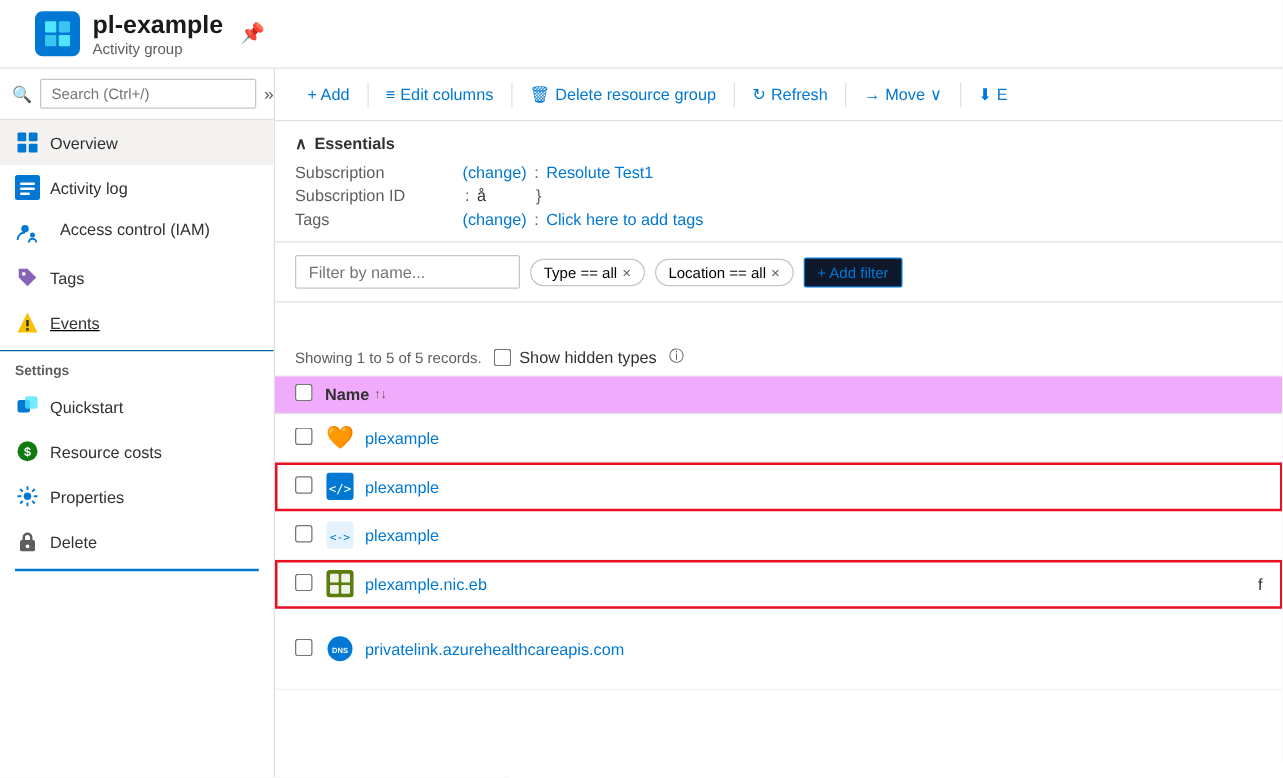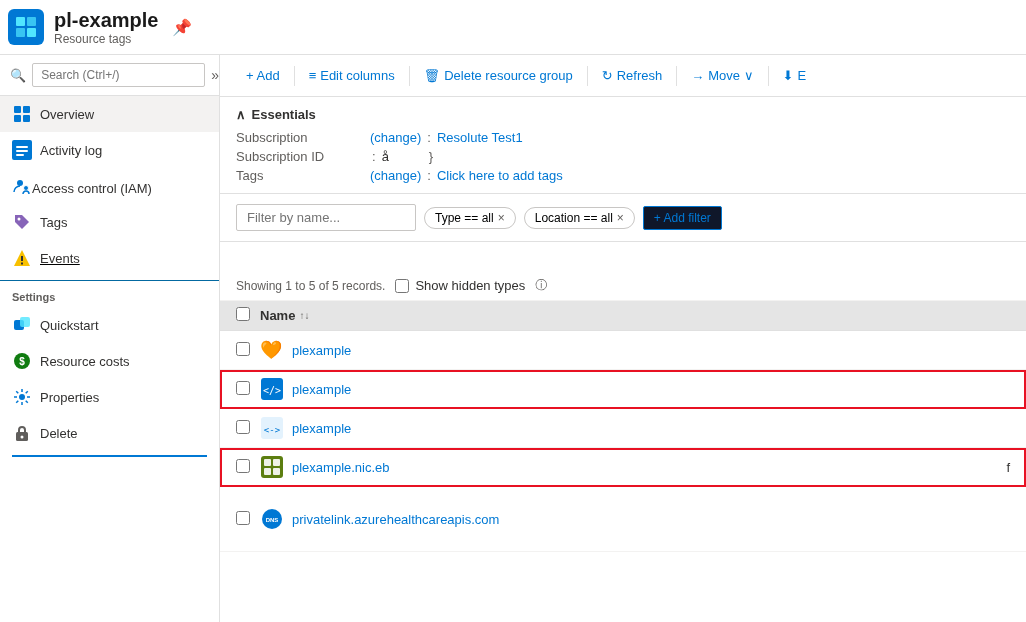--- a/index.html
+++ b/index.html
@@ -1,32 +1,32 @@
 <!DOCTYPE html>
 <html><head>
   <meta charset="utf-8">
   <style>
     * { box-sizing: border-box; margin: 0; padding: 0; }
     body { font-family: 'Segoe UI', Arial, sans-serif; font-size: 13px; background: #f3f2f1; display: flex; flex-direction: column; height: 622px; overflow: hidden; }
   </style>
 </head>
 <body>
 
-<div style="background:#fff; border-bottom:1px solid #e0e0e0; padding:8px 8px; display:flex; align-items:center; gap:10px;">
+<div style="background:#fff; border-bottom:1px solid #e0e0e0; padding:8px 28px; display:flex; align-items:center; gap:10px;">
   <div style="width:36px;height:36px;background:#0078d4;border-radius:6px;display:flex;align-items:center;justify-content:center;">
     <svg width="22" height="22" viewBox="0 0 22 22" fill="none">
       <rect x="1" y="1" width="9" height="9" rx="1" fill="#50e6ff"></rect>
       <rect x="12" y="1" width="9" height="9" rx="1" fill="#50e6ff" opacity="0.7"></rect>
       <rect x="1" y="12" width="9" height="9" rx="1" fill="#50e6ff" opacity="0.7"></rect>
       <rect x="12" y="12" width="9" height="9" rx="1" fill="#50e6ff"></rect>
     </svg>
   </div>
   <div>
     <div style="font-size:20px;font-weight:600;color:#1a1a1a;line-height:1.2;">pl-example</div>
-    <div style="font-size:12px;color:#605e5c;">Resource tags</div>
+    <div style="font-size:12px;color:#605e5c;">Activity group</div>
   </div>
   <span style="color:#605e5c;font-size:16px;cursor:pointer;margin-left:4px;">📌</span>
 </div>
 
 <div style="display:flex;flex:1;overflow:hidden;">
 
   <div style="width:220px;background:#fff;border-right:1px solid #e0e0e0;display:flex;flex-direction:column;overflow-y:auto;flex-shrink:0;">
 
     <div style="padding:8px 10px;border-bottom:1px solid #e0e0e0;display:flex;align-items:center;gap:6px;">
       <span style="color:#605e5c;font-size:13px;">🔍</span>
@@ -50,21 +50,21 @@
       <span style="width:20px;height:20px;display:flex;align-items:center;justify-content:center;background:#0078d4;border-radius:2px;">
         <svg width="14" height="14" viewBox="0 0 14 14" fill="none">
           <rect x="1" y="3" width="12" height="2" rx="1" fill="#fff"></rect>
           <rect x="1" y="7" width="12" height="2" rx="1" fill="#fff"></rect>
           <rect x="1" y="11" width="8" height="2" rx="1" fill="#fff"></rect>
         </svg>
       </span>
       <span style="font-size:13px;color:#323130;">Activity log</span>
     </div>
 
-    <div style="display:flex;align-items:flex-end;gap:0;padding:8px 12px;cursor:pointer;">
+    <div style="display:flex;align-items:flex-start;gap:16px;padding:8px 12px;cursor:pointer;">
       <span style="width:20px;height:20px;display:flex;align-items:center;justify-content:center;">
         <svg width="18" height="18" viewBox="0 0 18 18" fill="none">
           <circle cx="7" cy="6" r="3" fill="#0078d4"></circle>
           <path d="M1 15c0-3.3 2.7-6 6-6" stroke="#0078d4" stroke-width="1.5"></path>
           <circle cx="13" cy="11" r="2.5" fill="#0078d4" stroke="#fff" stroke-width="1"></circle>
           <path d="M10 17c0-1.7 1.3-3 3-3s3 1.3 3 3" stroke="#0078d4" stroke-width="1.5"></path>
         </svg>
       </span>
       <span style="font-size:13px;color:#323130;">Access control (IAM)</span>
     </div>
@@ -212,21 +212,21 @@
       <span>Showing 1 to 5 of 5 records.</span>
       <label style="display:flex;align-items:center;gap:6px;font-size:13px;color:#323130;cursor:pointer;">
         <input type="checkbox" style="width: 14px; height: 14px;">
         <span>Show hidden types</span>
       </label>
       <span style="color:#605e5c;font-size:12px;cursor:pointer;">ⓘ</span>
     </div>
 
     <div style="flex:1;overflow-y:auto;">
 
-      <div style="display:flex;align-items:center;padding:6px 16px;border-bottom:1px solid #e0e0e0;background:#e5e5e5;position:sticky;top:0;">
+      <div style="display:flex;align-items:center;padding:6px 16px;border-bottom:1px solid #e0e0e0;background:#f0abfc;position:sticky;top:0;">
         <div style="width:24px;flex-shrink:0;">
           <input type="checkbox" style="width: 14px; height: 14px;">
         </div>
         <div style="font-size:13px;font-weight:600;color:#323130;display:flex;align-items:center;gap:4px;">
           <span>Name</span>
           <span style="font-size:10px;color:#605e5c;">↑↓</span>
         </div>
       </div>
 
       <div style="display:flex;align-items:center;padding:7px 16px;border-bottom:1px solid #f3f2f1;background:#fff;">

